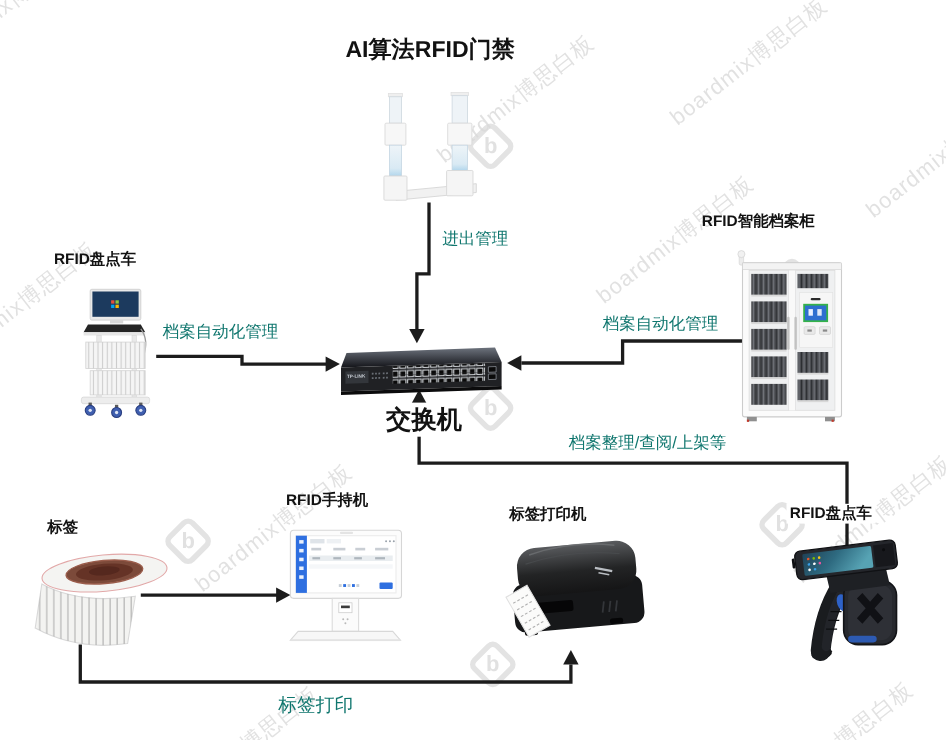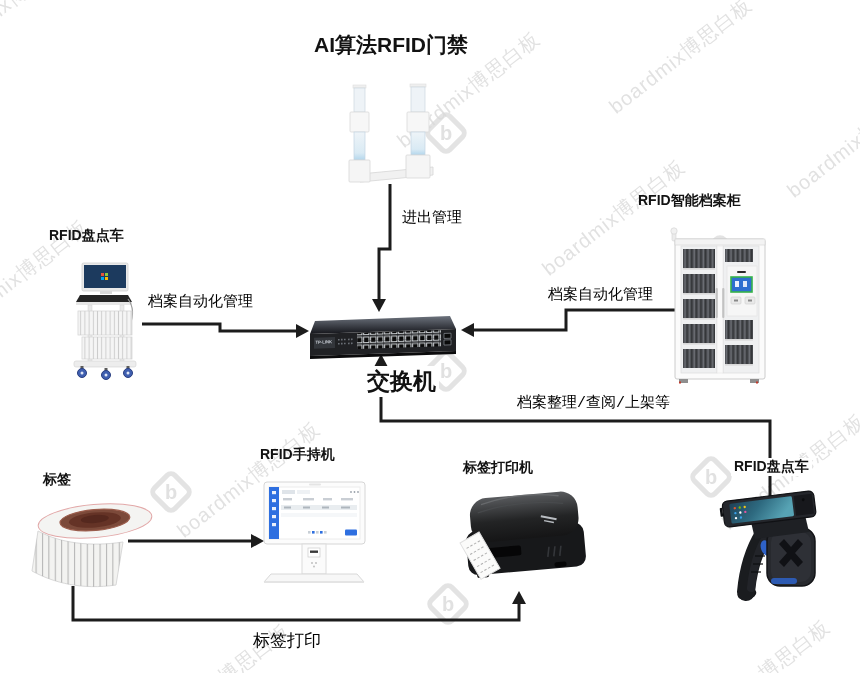--- a/index.html
+++ b/index.html
@@ -21,22 +21,22 @@
     transform:rotate(-45deg);color:#d7d7d7;font-weight:700;font-size:20px;line-height:1;
   }
   
   #connectors{position:absolute;left:0;top:0;z-index:2;}
   #connectors path{stroke:#1c1c1c;stroke-width:3;fill:none;}
   #connectors polygon{fill:#1c1c1c;}
   
   .device{position:absolute;z-index:3;}
   
   .node-title{position:absolute;z-index:4;color:#121212;font-weight:600;font-size:14px;white-space:nowrap;}
-  .edge-label{position:absolute;z-index:4;color:#000000;font-weight:500;font-size:15px;white-space:nowrap;font-family:Liberation Mono, monospace;}
-  .bg-white{background:#ffffff;padding:0 3px;margin-left:16px;}
+  .edge-label{position:absolute;z-index:4;color:#0f766e;font-weight:500;font-size:15px;white-space:nowrap;}
+  .bg-white{background:#ffffff;padding:0 3px;}
 </style>
 </head>
 <body>
 
 <div id="canvas">
 
   <div class="wm-text" style="left:-62px;top:44px">boardmix博思白板</div>
   <div class="wm-text" style="left:612px;top:96px">boardmix博思白板</div>
   <div class="wm-text" style="left:400px;top:130px">boardmix博思白板</div>
   <div class="wm-text" style="left:545px;top:258px">boardmix博思白板</div>

